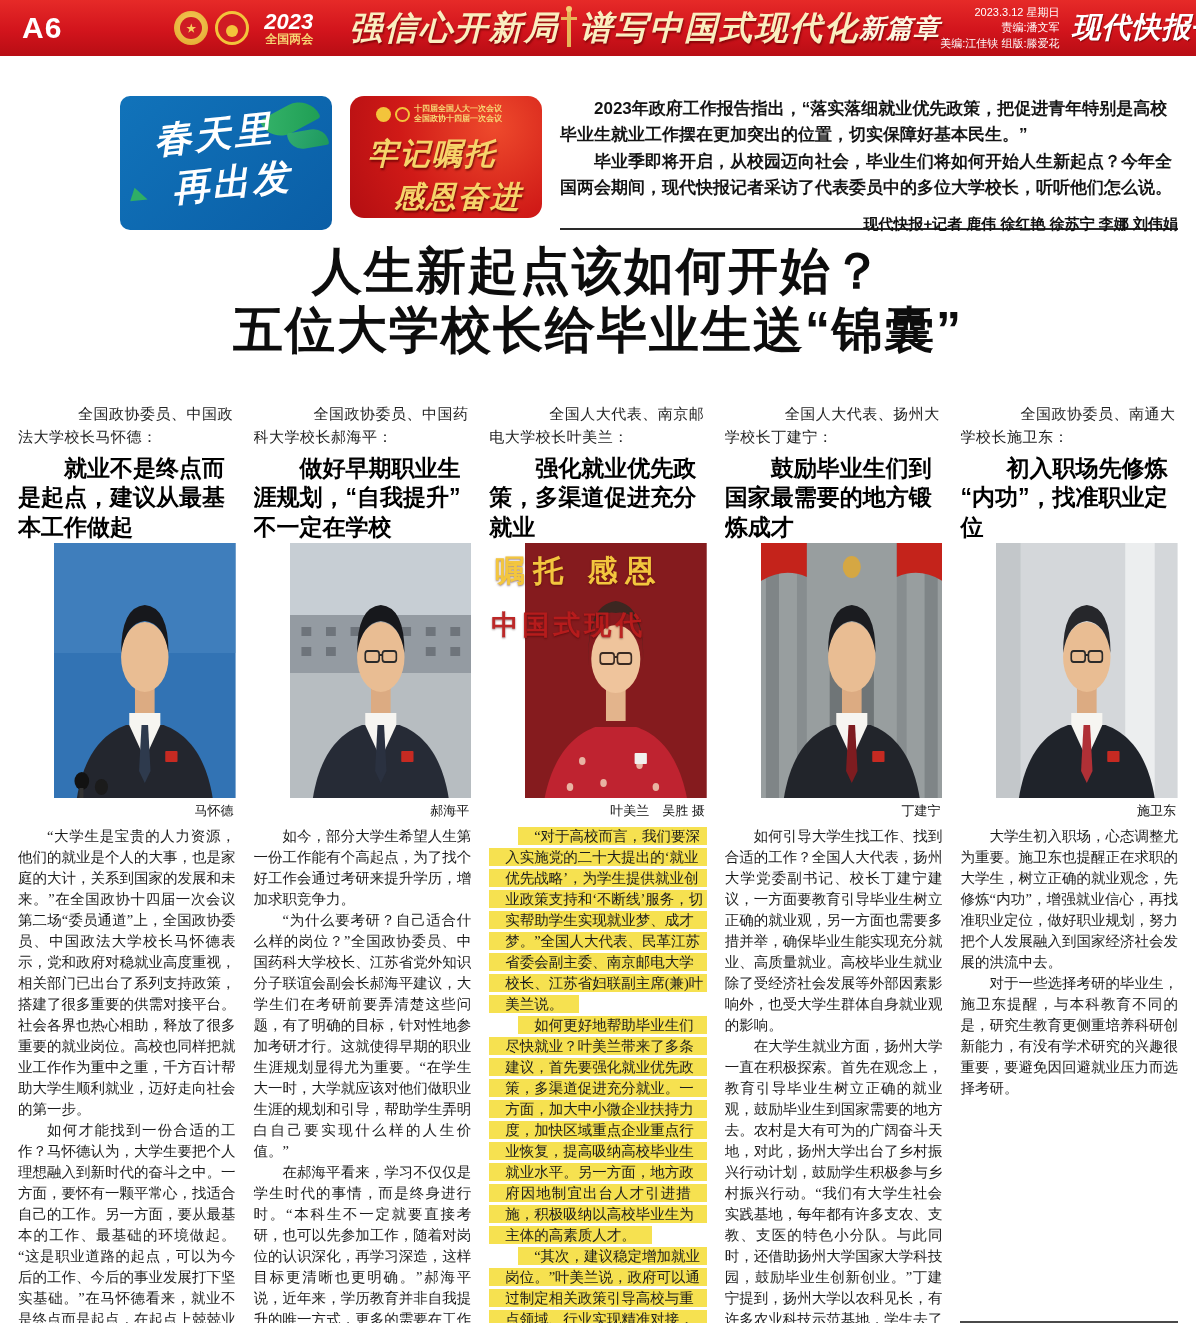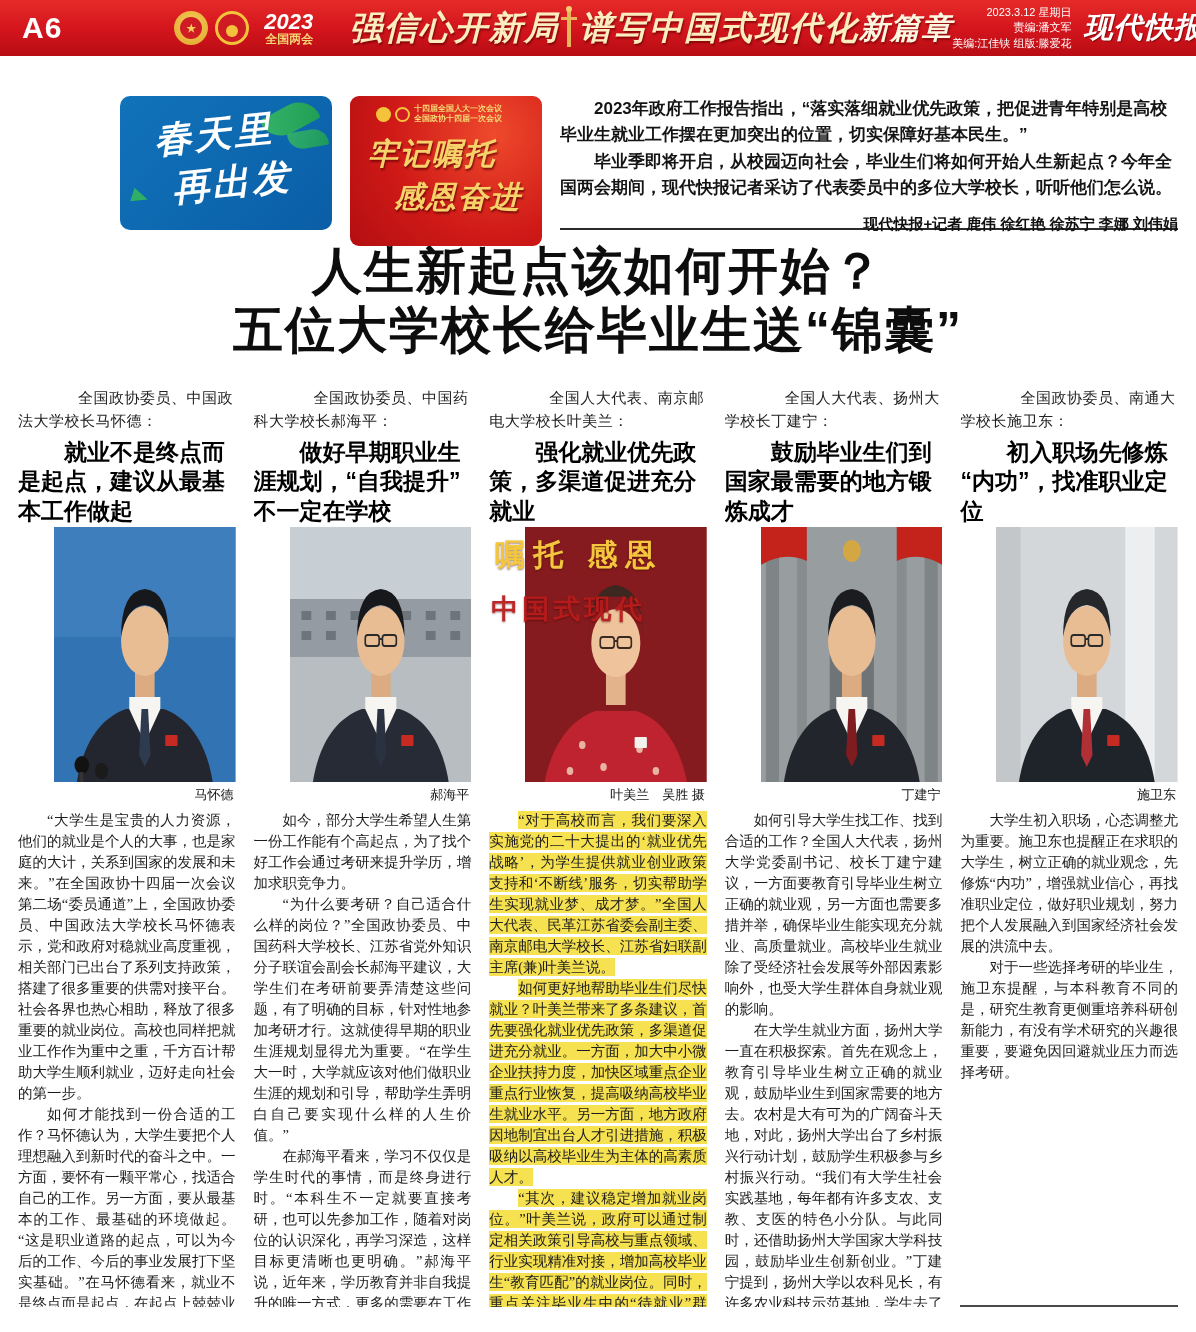--- a/index.html
+++ b/index.html
@@ -16,76 +16,76 @@
   .emblem.ne .inner{width:22px;height:22px;border-radius:50%;background:#cf1c24;color:#f7d05c;
                     font-size:11px;display:flex;align-items:center;justify-content:center;}
   .emblem.ce{background:#cf1c24;border:3px solid #f3c43b;box-sizing:border-box;}
   .emblem.ce .inner{width:12px;height:12px;border-radius:50%;background:#f3c43b;margin:6px auto 0;}
   .badge2023{margin-left:8px;line-height:1.05;text-align:right;}
   .badge2023 .y{font-size:22px;font-weight:900;font-style:italic;color:#fff;}
   .badge2023 .e{font-size:12px;font-weight:bold;color:#f7d774;}
   .slogans{flex:1;display:flex;align-items:center;justify-content:center;white-space:nowrap;margin-left:36px;}
   .slogan-big{font-size:33px;font-weight:900;font-style:italic;color:#faeec0;
               text-shadow:1px 2px 2px rgba(100,0,0,.65);letter-spacing:2px;}
-  .slogan-small{font-size:30px;font-weight:900;font-style:italic;color:#fdf7e1;
+  .slogan-small{font-size:26px;font-weight:900;font-style:italic;color:#fdf7e1;
               text-shadow:1px 2px 2px rgba(100,0,0,.6);letter-spacing:1px;}
   .mast-meta{text-align:right;font-size:11px;line-height:1.4;color:#fff;white-space:nowrap;}
   .brand{font-size:29px;font-weight:900;font-style:italic;margin:0 18px 0 12px;letter-spacing:1px;
          text-shadow:1px 1px 1px rgba(90,0,0,.6);white-space:nowrap;}
 
   
   .promo-row{display:flex;margin:40px 18px 0 120px;gap:18px;height:134px;}
   .promo-blue{width:212px;height:134px;border-radius:10px;background:linear-gradient(135deg,#1173ba,#0a5ea6);
               position:relative;overflow:hidden;flex:none;}
   .pb-l1{position:absolute;top:14px;left:34px;font-size:37px;font-weight:900;font-style:italic;color:#fff;
          letter-spacing:3px;transform:rotate(-6deg);}
   .pb-l2{position:absolute;top:62px;left:52px;font-size:37px;font-weight:900;font-style:italic;color:#fff;
          letter-spacing:3px;transform:rotate(-6deg);}
   .leaf{position:absolute;width:56px;height:26px;border-radius:4px 28px 4px 28px;
         background:linear-gradient(120deg,#35b36a,#1f9e54);top:10px;right:14px;transform:rotate(-28deg);}
   .leaf.l2{width:40px;height:18px;top:34px;right:4px;transform:rotate(-10deg);opacity:.9;}
   .bird{position:absolute;left:12px;bottom:26px;width:0;height:0;border-left:16px solid #2fae66;
         border-top:7px solid transparent;border-bottom:7px solid transparent;transform:rotate(18deg);}
-  .promo-red{width:192px;height:150px;border-radius:9px;position:relative;overflow:hidden;flex:none;
+  .promo-red{width:192px;height:122px;border-radius:14px;position:relative;overflow:hidden;flex:none;
              background:radial-gradient(circle at 75% 25%,#ee4a2c 0%,#d01a17 55%,#b30e12 100%);font-family:Liberation Serif, serif;}
   .pr-top{display:flex;align-items:center;gap:4px;margin:8px 0 0 26px;}
   .mini-emblem{width:15px;height:15px;border-radius:50%;background:#f3c43b;flex:none;}
   .mini-emblem.m2{background:#cf1c24;border:2px solid #f3c43b;box-sizing:border-box;}
   .pr-top-txt{font-size:8px;line-height:1.25;color:#f7d774;font-weight:bold;white-space:nowrap;}
   .pr-l1{margin:10px 0 0 18px;font-size:30px;font-weight:900;font-style:italic;color:#f6d36a;
          letter-spacing:2px;text-shadow:1px 2px 2px rgba(90,0,0,.7);}
   .pr-l2{margin:2px 0 0 44px;font-size:30px;font-weight:900;font-style:italic;color:#f6d36a;
          letter-spacing:2px;text-shadow:1px 2px 2px rgba(90,0,0,.7);}
 
   
   .intro{flex:1;border-bottom:2px solid #2a2a2a;padding-bottom:14px;}
   .intro p{margin:0;text-indent:2em;font-size:17px;line-height:1.55;font-weight:600;color:#141414;}
   .intro .byline{text-align:right;font-size:15px;font-weight:800;margin-top:14px;}
 
   
   .headline{text-align:center;margin-top:12px;font-weight:900;color:#0d0d0d;letter-spacing:2px;}
   .headline .h1,.headline .h2{font-size:50px;line-height:1.17;}
 
   
-  .columns{display:flex;gap:18px;padding:0 18px;margin-top:28px;height:920px;}
+  .columns{display:flex;gap:18px;padding:0 18px;margin-top:44px;height:920px;}
   .col{flex:1;display:flex;flex-direction:column;overflow:hidden;min-width:0;}
   .kicker{font-family:"Liberation Serif",serif;font-size:15px;line-height:1.55;text-indent:4em;
           color:#222;letter-spacing:.5px;}
   .col-title{margin:4px 0 0 0;font-size:23px;line-height:1.3;font-weight:800;color:#000;text-indent:2em;}
   .head-block{height:140px;overflow:hidden;flex:none;}
   .photo{margin:0;height:255px;flex:none;position:relative;overflow:hidden;padding-left:36px;}
   .photo svg{display:block;width:100%;height:100%;}
   .overlay1{position:absolute;top:8px;left:6px;font-size:30px;font-weight:900;color:#f3c63e;
             letter-spacing:8px;white-space:nowrap;text-shadow:0 1px 2px rgba(60,0,0,.5);}
   .overlay2{position:absolute;top:64px;left:2px;font-size:27px;font-weight:900;color:#b91c1c;
             letter-spacing:4px;white-space:nowrap;opacity:.95;text-shadow:0 1px 2px rgba(60,0,0,.5);}
   .caption{font-size:13px;text-align:right;padding:4px 2px 6px 0;color:#111;flex:none;}
   .body{font-family:"Liberation Serif",serif;font-size:14.5px;line-height:1.45;text-align:justify;color:#1c1c1c;}
   .body p{margin:0;text-indent:2em;}
-  .body.hl p span{background:#f6e150;box-decoration-break:clone;-webkit-box-decoration-break:clone;padding:1px 0;}
+  .body.hl p span{background:#f6e150;box-decoration-break:clone;-webkit-box-decoration-break:clone;padding:1px 16px;}
   .col-rule{margin-top:auto;border-top:2px solid #4a4a4a;flex:none;}
 </style>
 </head>
 <body>
 
 <div class="page">
 
   <header class="masthead">
     <div class="page-no">A6</div>
     <div class="emblem-group">

